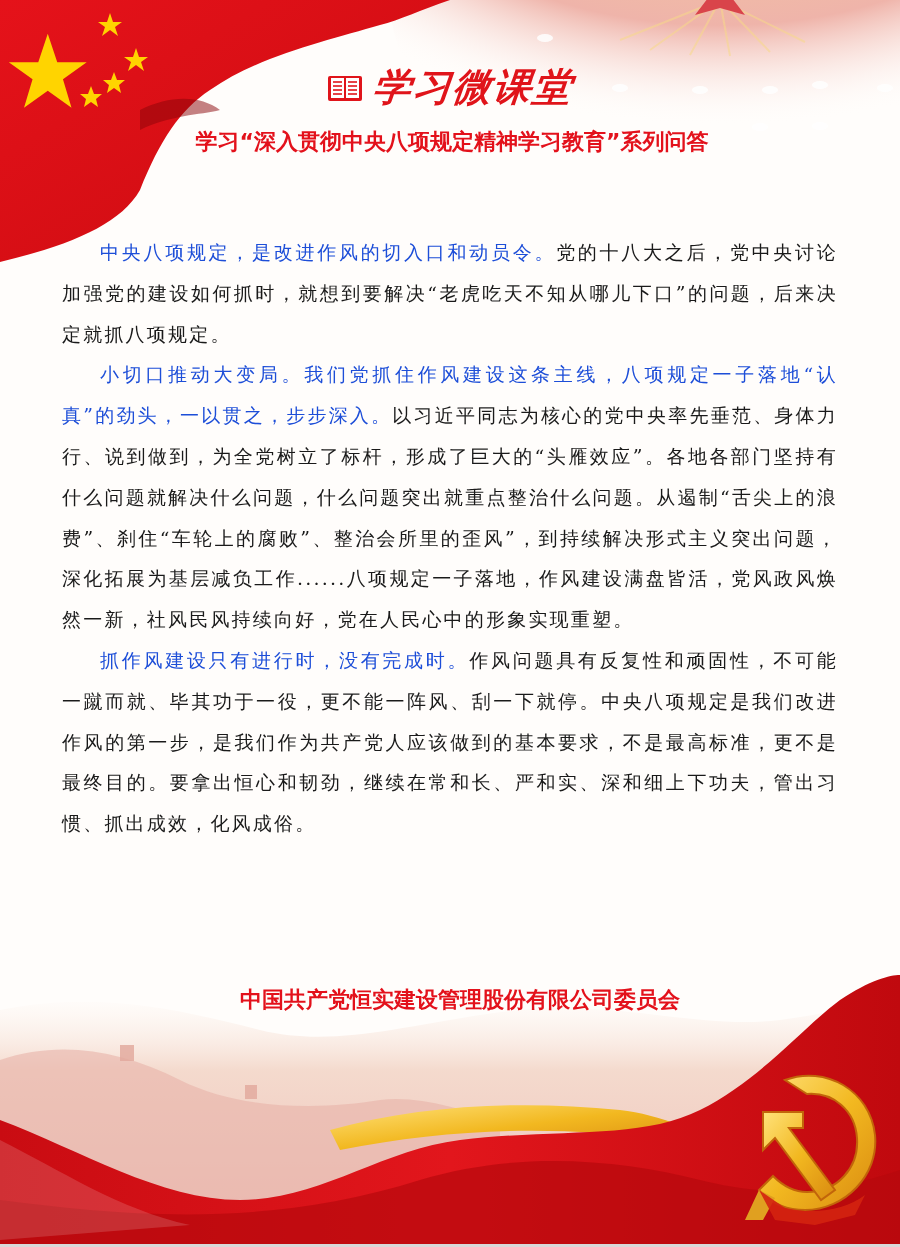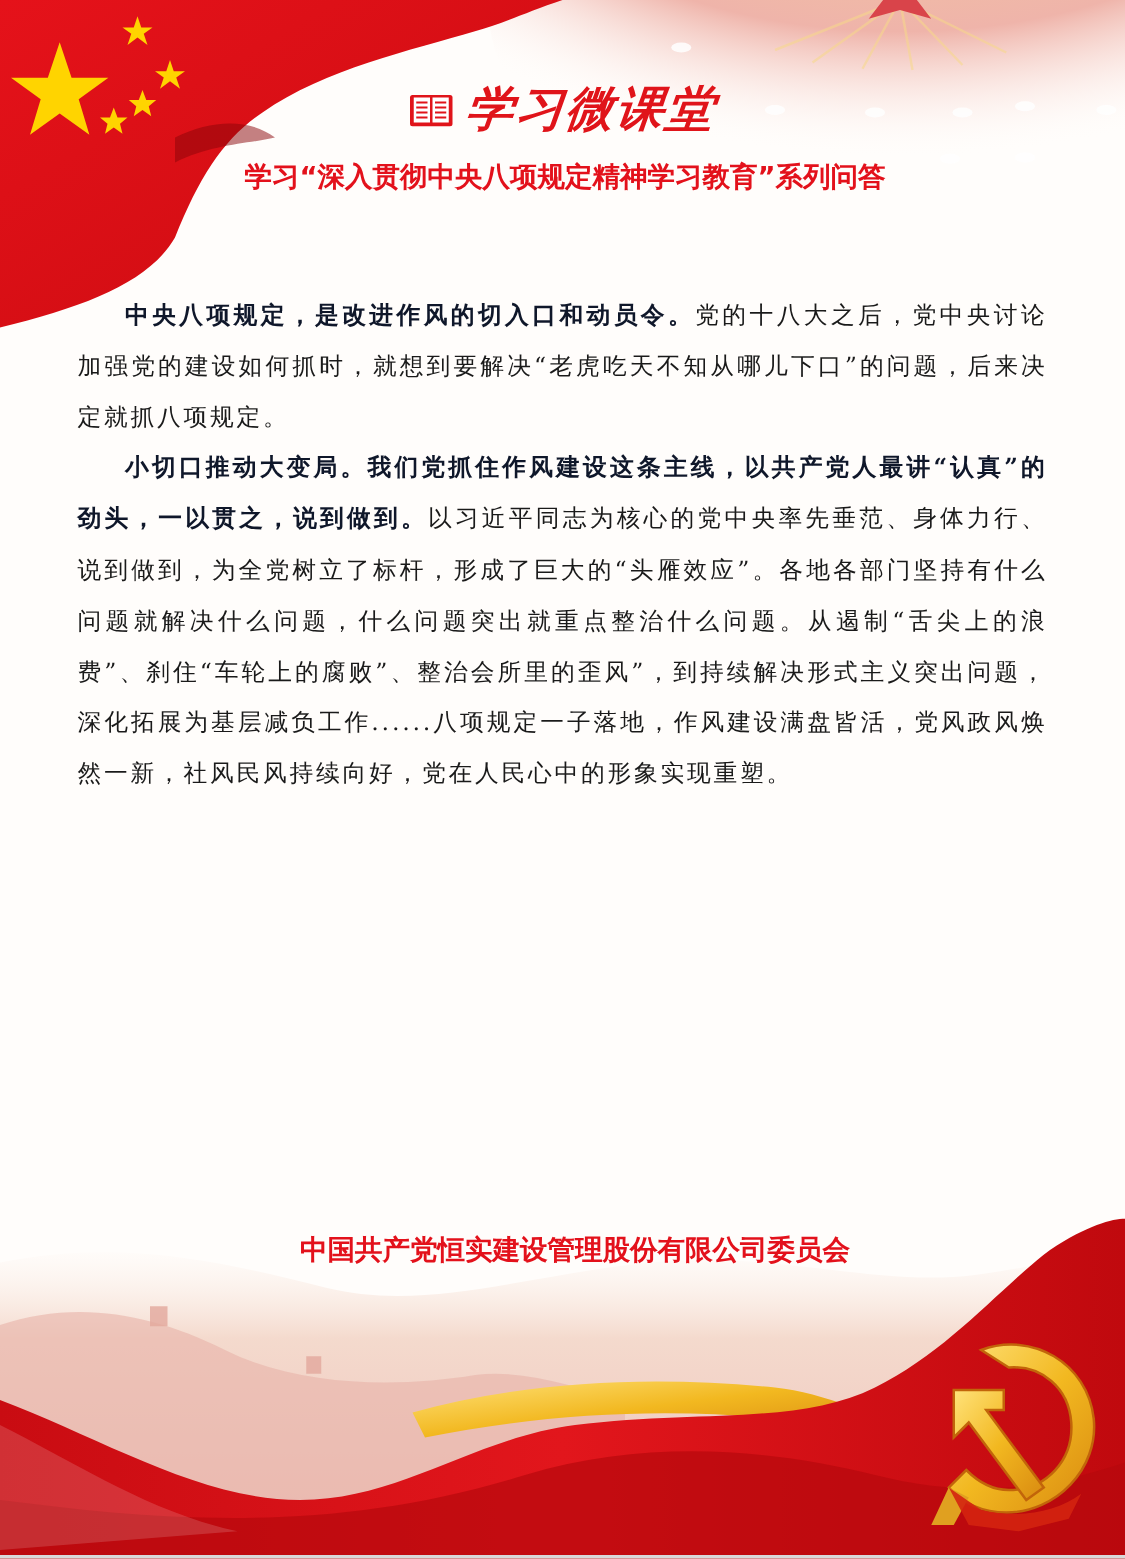--- a/index.html
+++ b/index.html
@@ -30,21 +30,21 @@
   .subtitle { top: 127px; font-size: 22px; padding-left: 40px; box-sizing: border-box; }
   .issue { top: 170px; font-size: 23px; padding-left: 20px; box-sizing: border-box; }
 
   .body-text {
     position: absolute; left: 62px; top: 232px; width: 776px;
     font-family: "DejaVu Serif", "Liberation Serif", serif;
     font-size: 19px; line-height: 40.8px; color: #1a1a1a;
     letter-spacing: 2.2px; text-align: justify;
   }
   .body-text p { margin: 0; text-indent: 2em; }
-  .hl { color: #0f172a; font-weight: bold; }
+  .hl { color: #1d4ed8; }
 
   .org, .date {
     position: absolute; left: 0; width: 900px; text-align: center;
     font-family: "DejaVu Sans", "Liberation Sans", sans-serif; font-weight: bold;
     color: #e3111b;
   }
   .org { top: 985px; font-size: 22px; padding-left: 20px; box-sizing: border-box; font-family: Liberation Mono, monospace; }
   .date { top: 1030px; font-size: 23px; padding-left: 10px; box-sizing: border-box; }
 </style>
 </head>
@@ -156,17 +156,18 @@
           <line x1="21" y1="21" x2="30" y2="21"></line>
       </g>
     </svg>
     <span class="brand-title">学习微课堂</span>
   </div>
 
   <div class="subtitle">学习“深入贯彻中央八项规定精神学习教育”系列问答</div>
 
   <div class="body-text">
     <p><span class="hl">中央八项规定，是改进作风的切入口和动员令。</span><span>党的十八大之后，党中央讨论加强党的建设如何抓时，就想到要解决“老虎吃天不知从哪儿下口”的问题，后来决定就抓八项规定。</span></p>
-    <p><span class="hl">小切口推动大变局。我们党抓住作风建设这条主线，以共产党人最讲“认真”的劲头，一以贯之，说到做到。</span><span>以习近平同志为核心的党中央率先垂范、身体力行、说到做到，为全党树立了标杆，形成了巨大的“头雁效应”。各地各部门坚持有什么问题就解决什么问题，什么问题突出就重点整治什么问题。从遏制“舌尖上的浪费”、刹住“车轮上的腐败”、整治会所里的歪风”，到持续解决形式主义突出问题，深化拓展为基层减负工作......八项规定一子落地，作风建设满盘皆活，党风政风焕然一新，社风民风持续向好，党在人民心中的形象实现重塑。</span></p>
+    <p><span class="hl">小切口推动大变局。我们党抓住作风建设这条主线，八项规定一子落地“认真”的劲头，一以贯之，步步深入。</span><span>以习近平同志为核心的党中央率先垂范、身体力行、说到做到，为全党树立了标杆，形成了巨大的“头雁效应”。各地各部门坚持有什么问题就解决什么问题，什么问题突出就重点整治什么问题。从遏制“舌尖上的浪费”、刹住“车轮上的腐败”、整治会所里的歪风”，到持续解决形式主义突出问题，深化拓展为基层减负工作......八项规定一子落地，作风建设满盘皆活，党风政风焕然一新，社风民风持续向好，党在人民心中的形象实现重塑。</span></p>
+    <p><span class="hl">抓作风建设只有进行时，没有完成时。</span><span>作风问题具有反复性和顽固性，不可能一蹴而就、毕其功于一役，更不能一阵风、刮一下就停。中央八项规定是我们改进作风的第一步，是我们作为共产党人应该做到的基本要求，不是最高标准，更不是最终目的。要拿出恒心和韧劲，继续在常和长、严和实、深和细上下功夫，管出习惯、抓出成效，化风成俗。</span></p>
   </div>
 
   <div class="org">中国共产党恒实建设管理股份有限公司委员会</div>
 </div>
 
 </body></html>

